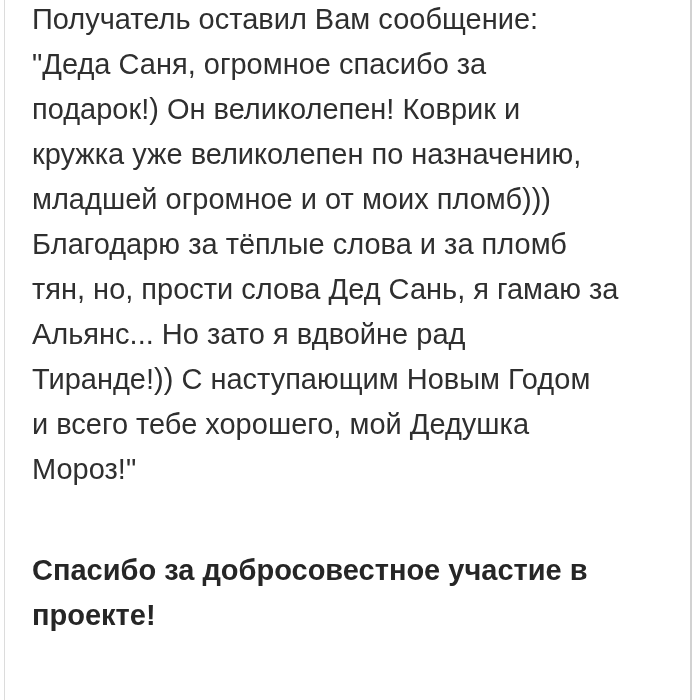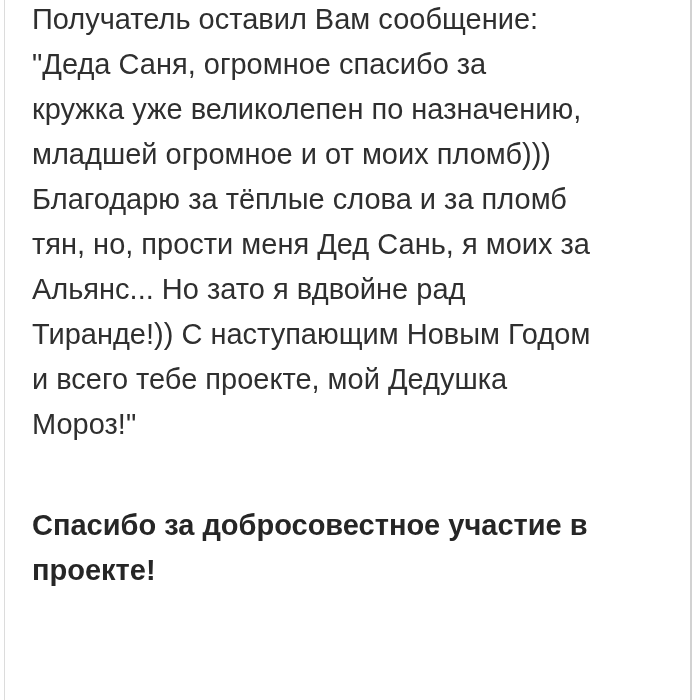--- a/index.html
+++ b/index.html
@@ -42,26 +42,27 @@
     white-space: nowrap;
   }
 </style>
 </head>
 <body>
 
 <div class="content-card">
   <div class="message-text">
       <div class="text-line">Получатель оставил Вам сообщение:</div>
       <div class="text-line">"Деда Саня, огромное спасибо за</div>
+      <div class="text-line">подарок!) Он великолепен! Коврик и</div>
       <div class="text-line">кружка уже великолепен по назначению,</div>
       <div class="text-line">младшей огромное и от моих пломб)))</div>
       <div class="text-line">Благодарю за тёплые слова и за пломб</div>
-      <div class="text-line">тян, но, прости меня Дед Сань, я моих за</div>
+      <div class="text-line">тян, но, прости слова Дед Сань, я гамаю за</div>
       <div class="text-line">Альянс... Но зато я вдвойне рад</div>
       <div class="text-line">Тиранде!)) С наступающим Новым Годом</div>
-      <div class="text-line">и всего тебе проекте, мой Дедушка</div>
+      <div class="text-line">и всего тебе хорошего, мой Дедушка</div>
       <div class="text-line">Мороз!"</div>
     </div>
   <div class="footer-text">
       <div class="text-line">Спасибо за добросовестное участие в</div>
       <div class="text-line">проекте!</div>
     </div>
 </div>
 
 </body></html>

